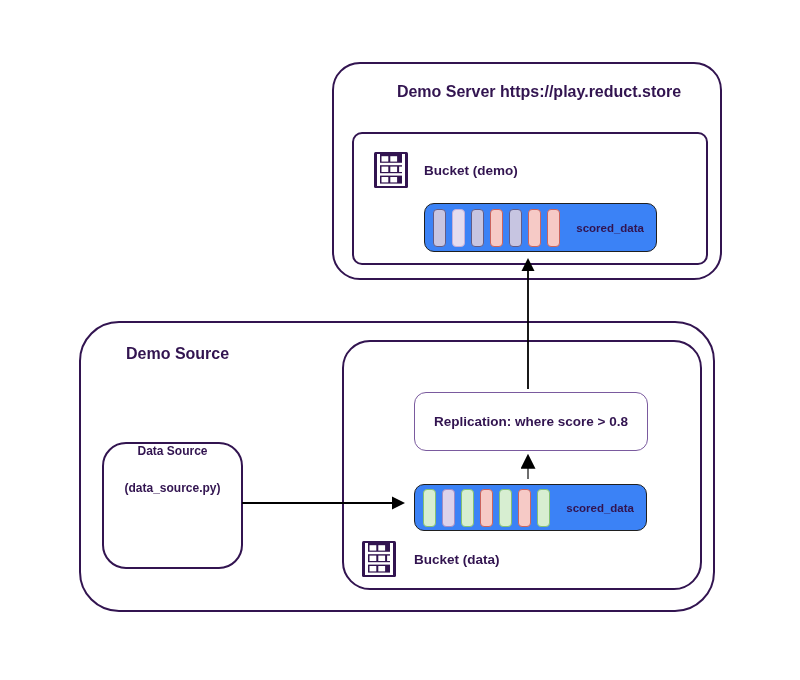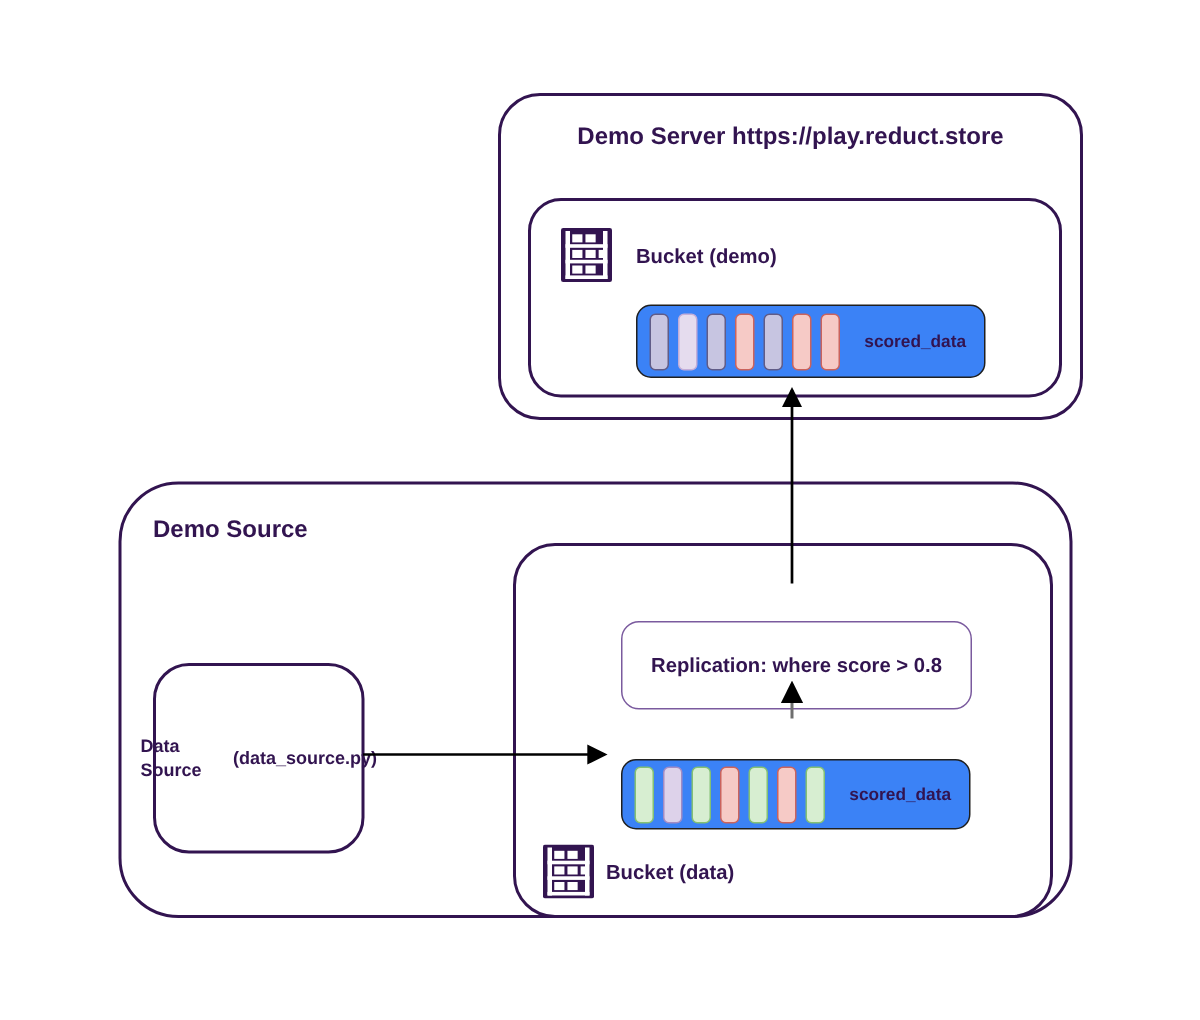--- a/index.html
+++ b/index.html
@@ -1,53 +1,53 @@
 <!DOCTYPE html>
 <html><head>
 <meta charset="utf-8">
 <style>
   html,body{margin:0;padding:0;background:#ffffff;}
   #canvas{position:relative;width:800px;height:680px;background:#ffffff;overflow:hidden;
           font-family:"Liberation Sans",sans-serif;color:var(--text,#321450);}
   .container{position:absolute;background:#fff;border:2px solid var(--outline,#321450);box-sizing:border-box;}
-  .title{font-weight:bold;font-size:16px;color:var(--text,#321450);}
+  .title{font-weight:bold;font-size:16px;color:var(--text,#321450);padding-left:24px;}
 
   
   #demo-server{left:332px;top:62px;width:390px;height:218px;border-radius:28px;}
   #demo-server .title{position:absolute;left:0;right:0;top:19px;text-align:center;}
-  #bucket-demo{left:18px;top:68px;width:356px;height:133px;border-radius:22px;}
+  #bucket-demo{left:18px;top:68px;width:356px;height:133px;border-radius:10px;}
 
   
   .bucket-header{position:absolute;display:flex;align-items:center;gap:16px;}
   #bucket-demo .bucket-header{left:20px;top:18px;}
   .bucket-label{font-weight:bold;font-size:13.5px;color:var(--text,#321450);}
   .bucket-icon{width:34px;height:36px;display:block;}
 
   
   .entry-box{position:absolute;background:#3b82f6;border:1.4px solid var(--entry-border,#1f1f1f);
              border-radius:10px;box-sizing:border-box;display:flex;align-items:center;padding-left:8px;}
   #entry-demo{left:70px;top:69px;width:233px;height:49px;}
   .record-bar{width:13px;height:38px;border:1.5px solid;border-radius:4px;box-sizing:border-box;
               margin-right:6px;flex:0 0 auto;}
   .entry-label{margin-left:auto;margin-right:12px;font-weight:bold;font-size:11.5px;color:var(--text,#321450);}
 
   
   #demo-setup{left:79px;top:321px;width:636px;height:291px;border-radius:40px;}
   #demo-setup > .title{position:absolute;left:21px;top:22px;}
   #data-source{left:21px;top:119px;width:141px;height:127px;border-radius:24px;
-               display:flex;flex-direction:row;align-items:center;justify-content:center;gap:21px;}
+               display:flex;flex-direction:column;align-items:center;gap:21px;}
   #data-source .src-line{font-weight:bold;font-size:12px;line-height:1.3;color:var(--text,#321450);}
 
-  #bucket-data{left:261px;top:17px;width:360px;height:250px;border-radius:28px;margin-top:22px;}
+  #bucket-data{left:261px;top:17px;width:360px;height:250px;border-radius:28px;}
   #replication-box{position:absolute;left:70px;top:50px;width:234px;height:59px;background:#fff;
                    border:1.5px solid var(--replication-border,#7a5a9e);border-radius:12px;box-sizing:border-box;
                    display:flex;align-items:center;justify-content:center;}
   #replication-box .rep-label{font-weight:bold;font-size:13.5px;color:var(--text,#321450);}
   #entry-data{left:70px;top:142px;width:233px;height:47px;}
-  #bucket-data .bucket-header{left:18px;top:199px;gap:8px;}
+  #bucket-data .bucket-header{left:18px;top:199px;gap:18px;}
 
   
   #arrows{position:absolute;left:0;top:0;width:800px;height:680px;pointer-events:none;z-index:10;}
   .arrow-line{stroke:var(--arrow,#000);stroke-width:1.8;fill:none;}
   .arrow-line-gray{stroke:var(--connector-gray,#6e6e6e);stroke-width:2;fill:none;}
 </style>
 </head>
 <body>
 
 <div id="canvas" style="--outline: #321450; --text: #321450; --replication-border: #7a5a9e; --entry-border: #1f1f1f; --arrow: #000000; --connector-gray: #6e6e6e;">

